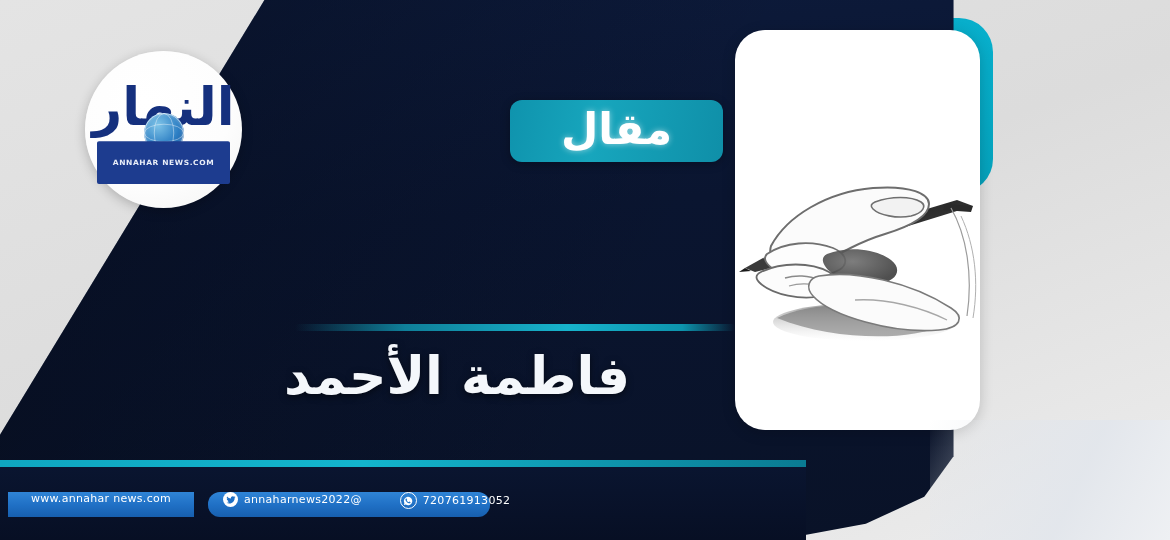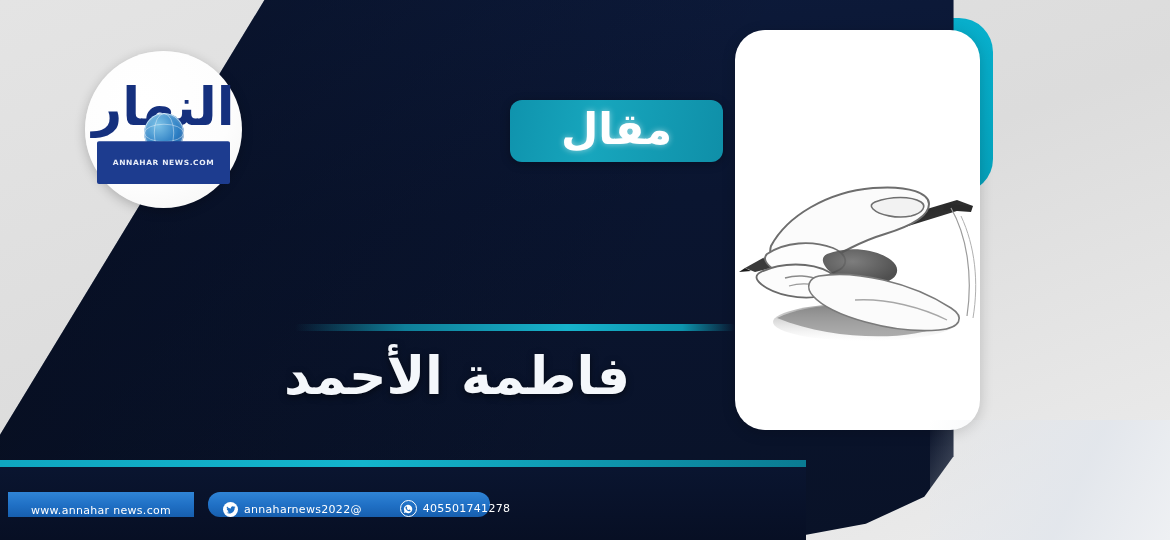--- a/index.html
+++ b/index.html
@@ -134,21 +134,21 @@
     position:absolute;left:0;top:460px;width:806px;height:7px;
     background:linear-gradient(90deg,#0fa6c0 0%,#13b5cd 45%,#0a7b92 100%);
   }
   .footer{
     position:absolute;left:0;top:467px;width:806px;height:73px;
     background:linear-gradient(180deg,#0a1530 0%,#070f24 100%);
   }
   .pill{
     position:absolute;top:492px;height:25px;
     background:linear-gradient(180deg,#2f84d6 0%,#1f6fc4 55%,#175fae 100%);
-    display:flex;align-items:flex-end;gap:7px;
+    display:flex;align-items:flex-start;gap:7px;
     padding:0 11px;box-sizing:border-box;
     color:#ffffff;font-size:12.5px;letter-spacing:.4px;white-space:nowrap;
     direction:ltr;
   }
   .pill.site{left:8px;width:186px;justify-content:center;}
   .pill.social{left:208px;width:282px;justify-content:flex-start;gap:0;border-radius:12px;}
   .social .grp{display:flex;align-items:center;gap:6px;}
   .social .grp.tw{margin-left:4px;}
   .social .grp.wa{margin-left:38px;}
   .ico{
@@ -266,18 +266,18 @@
           </svg>
       </span>
       <span class="label">annaharnews2022@</span>
     </span>
     <span class="grp wa">
       <span class="ico wa">
         <svg width="10" height="10" viewBox="0 0 24 24">
             <path fill="#ffffff" d="M12 2a10 10 0 0 0-8.6 15l-1.3 4.6 4.7-1.2A10 10 0 1 0 12 2zm5.6 14c-.2.7-1.3 1.3-1.9 1.3-.5 0-1.1.2-3.6-.8-3-1.2-4.9-4.3-5-4.5-.2-.2-1.2-1.6-1.2-3 0-1.5.8-2.2 1-2.5.3-.3.6-.4.8-.4h.6c.2 0 .4 0 .7.5l.9 2.2c.1.2.1.4 0 .6l-.4.6-.3.3c-.1.2-.3.4-.1.7.2.3.8 1.3 1.7 2.1 1.2 1 2.1 1.4 2.4 1.5.3.2.5.1.7-.1l.9-1c.2-.2.4-.2.6-.1l2.1 1c.3.1.4.2.5.3.1.2.1.7-.1 1.3z"></path>
           </svg>
       </span>
-      <span class="label">405501741278</span>
+      <span class="label">720761913052</span>
     </span>
   </div>
 
   <div class="corner-sliver"></div>
 </div>
 
 </body></html>

